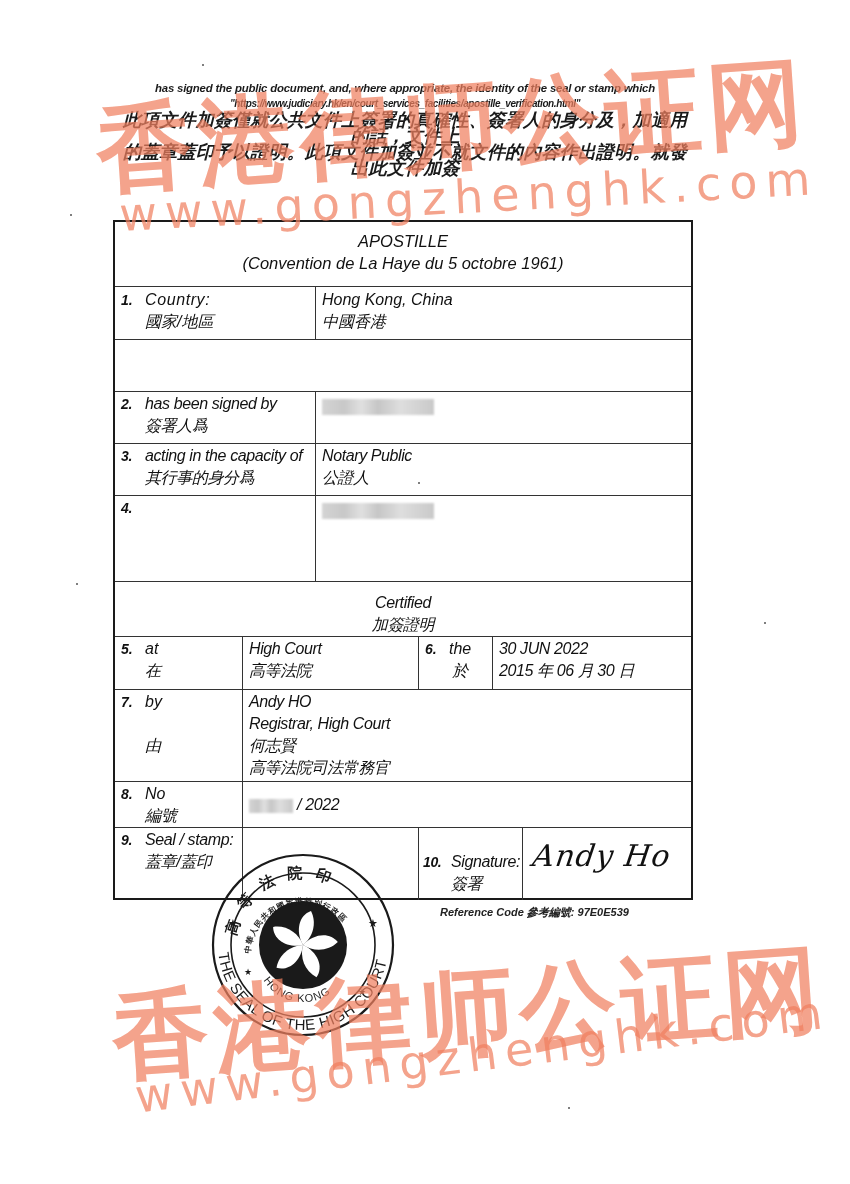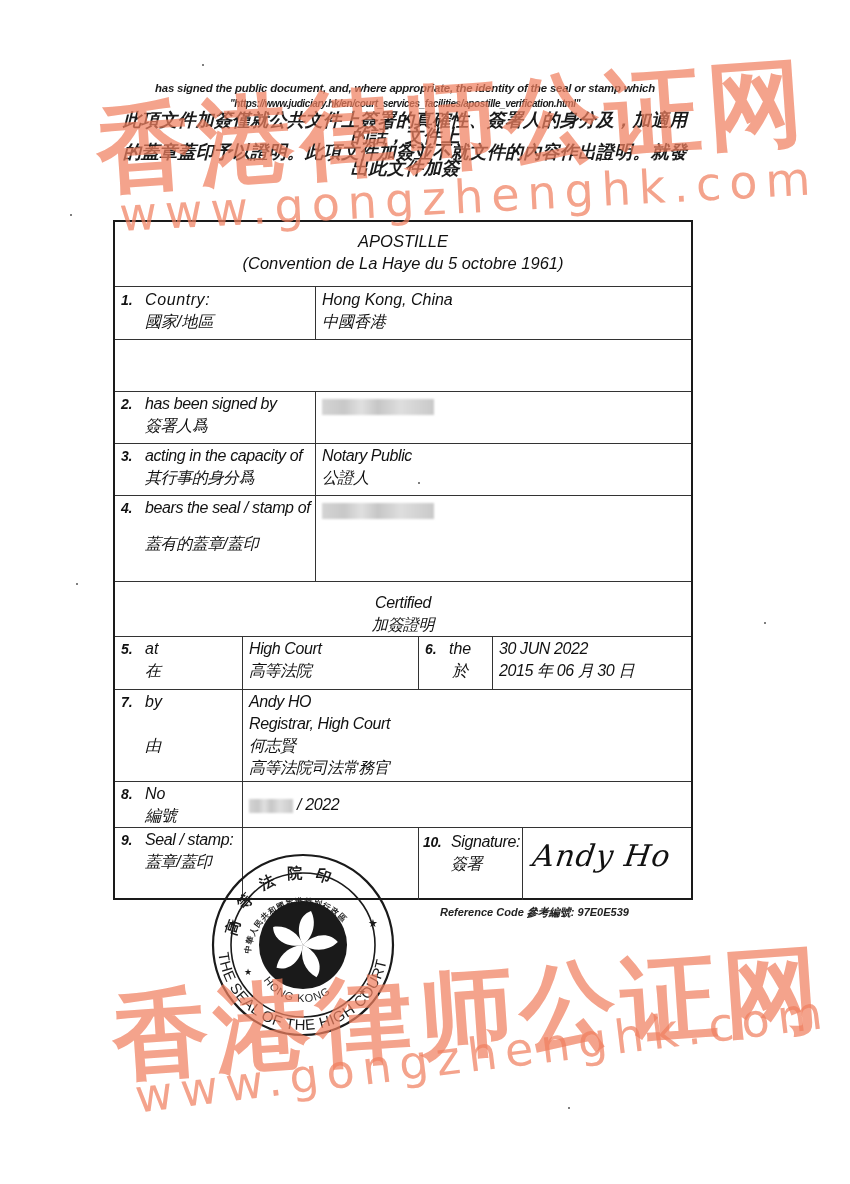--- a/index.html
+++ b/index.html
@@ -102,21 +102,21 @@
 
   <div class="cell cond" style="left:6px; top:223px">
     <span class="num">3.</span><span class="lbl"><div>acting in the capacity of</div><div>其行事的身分爲</div></span>
   </div>
   <div class="cell cond" style="left:207px; top:223px">
     <div>Notary Public</div>
     <div>公證人</div>
   </div>
 
   <div class="cell cond" style="left:6px; top:275px">
-    <span class="num">4.</span><span class="lbl"><div>bears the seal / stamp of</div><div style="height:14px"></div><div>蓋有的蓋章/蓋印</div></span>
+    <span class="num">4.</span>
   </div>
   <div class="cell" style="left:207px; top:277px">
     <span class="blur" style="width:112px"></span>
   </div>
 
   <div class="cell center cond" style="left:0; right:0; top:370px">
     <div>Certified</div>
     <div>加簽證明</div>
   </div>
 
@@ -151,21 +151,21 @@
   </div>
   <div class="cell cond" style="left:134px; top:572px">
     <span class="blur" style="width:44px; height:14px"></span>
     <span>/ 2022</span>
   </div>
 
   <div class="cell cond" style="left:6px; top:607px">
     <span class="num">9.</span><span class="lbl"><div>Seal / stamp:</div><div>蓋章/蓋印</div></span>
   </div>
 
-  <div class="cell cond" style="left:308px; top:609px">
+  <div class="cell cond" style="left:308px; top:629px">
     <span class="num" style="width:28px">10.</span><span class="lbl"><div>Signature:</div><div style="padding-left:0px">簽署</div></span>
   </div>
 </div>
 
 <div class="sig">Andy Ho</div>
 
 <div class="refcode">Reference Code 參考編號: 97E0E539</div>
 
 <svg class="seal" viewBox="0 0 190 200">
   <defs>

